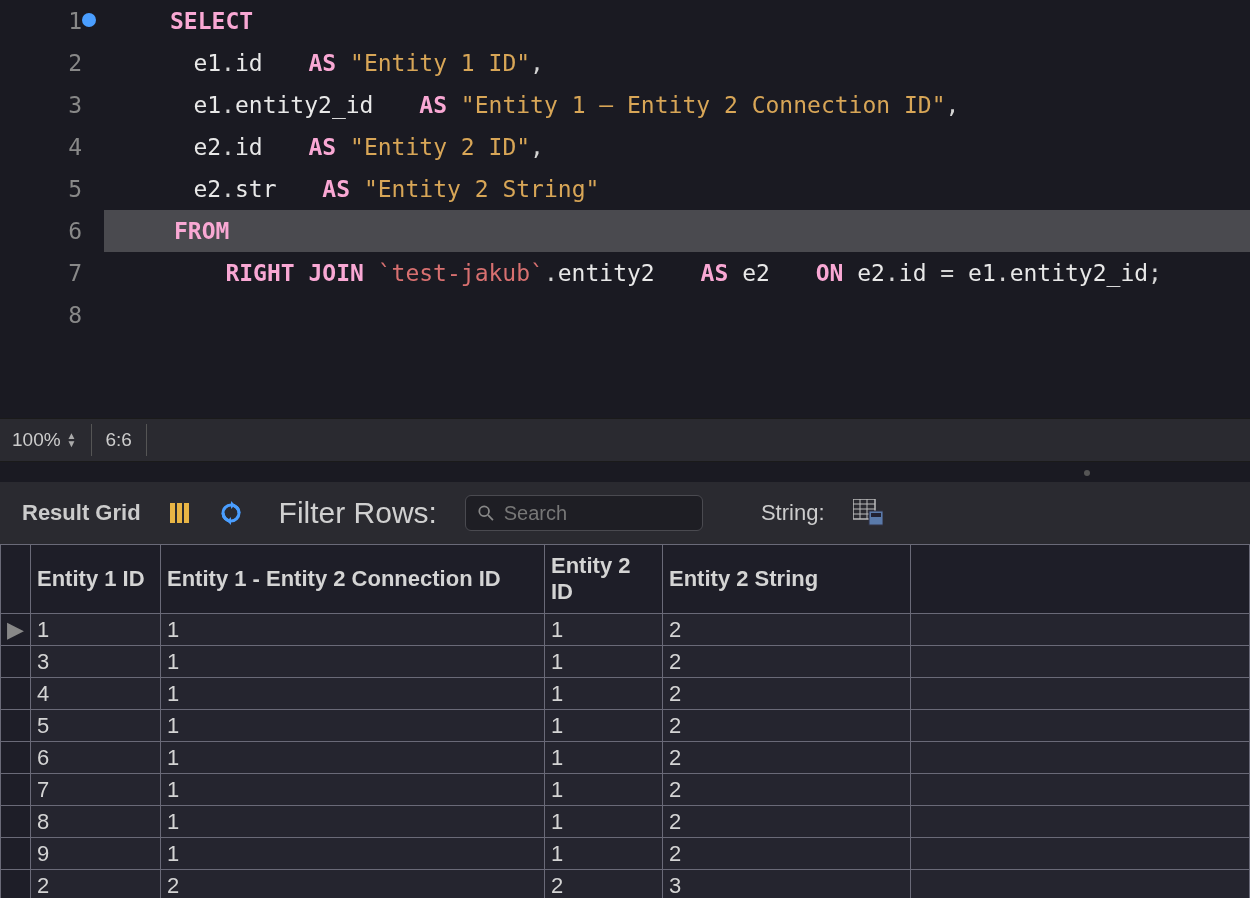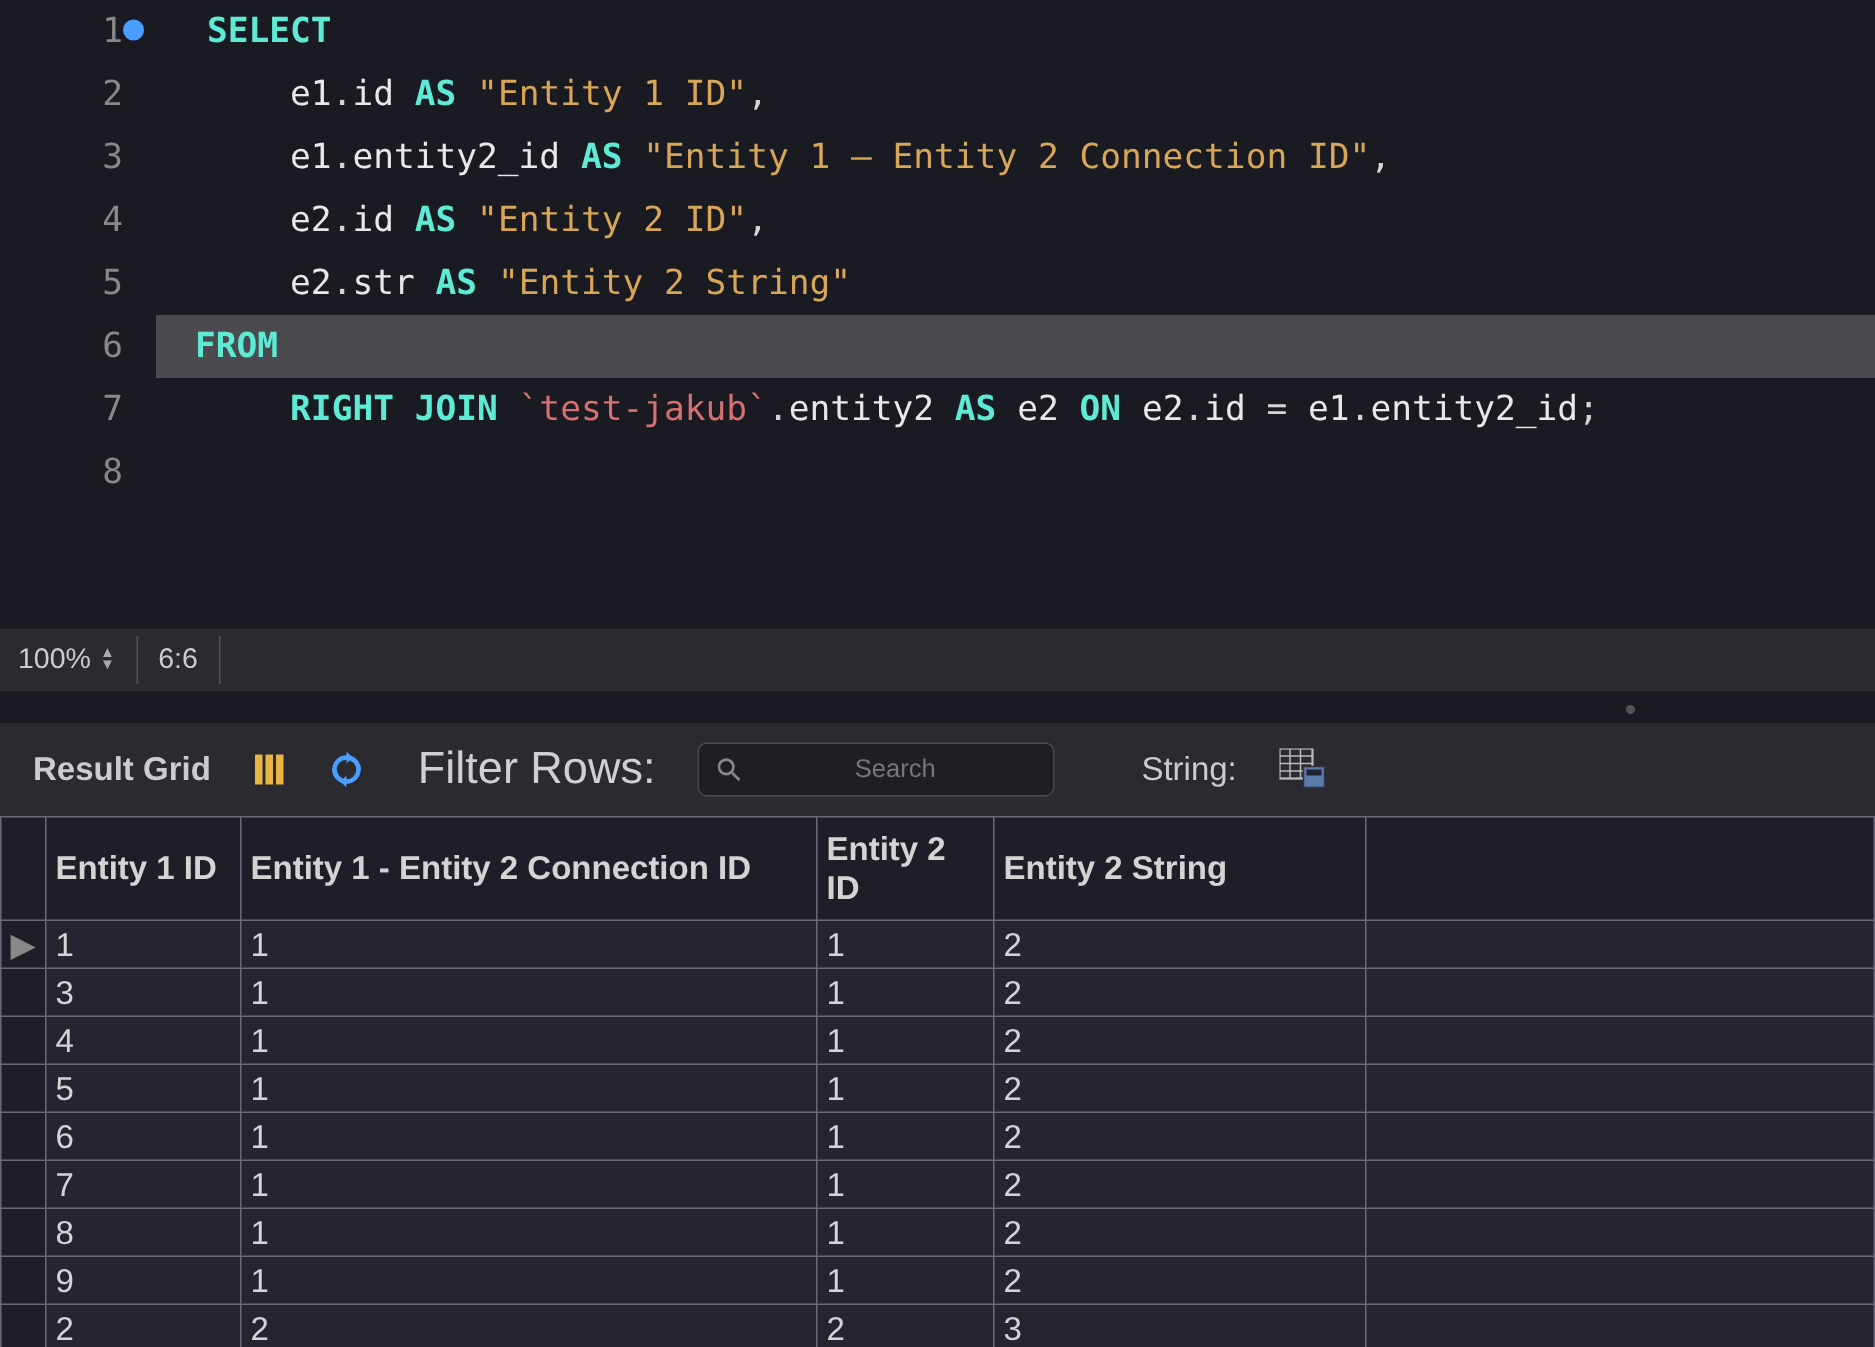--- a/index.html
+++ b/index.html
@@ -35,22 +35,22 @@
   position: absolute;
   left: 82px;
   top: 13px;
   width: 14px;
   height: 14px;
   border-radius: 50%;
   background: #4a9eff;
 }
 .code { flex: 1; position: relative; }
 .code-line { height: 42px; white-space: pre; padding-left: 38px; }
-.code-line.hl { background: #4a4a4f; margin-left: 4px; padding-left: 26px; }
-.kw { color: #5eead4; font-weight: 600; }
+.code-line.hl { background: #4a4a4f; margin-left: 4px; padding-left: 38px; }
+.kw { color: #f9a8d4; font-weight: 600; margin-left: 32px; }
 .str { color: #d8a657; }
 .bt { color: #d87070; }
 .ident { color: #e8e8e8; }
 .punct { color: #d4d4d4; }
 
 .statusbar {
   height: 44px;
   background: #2a2a30;
   border-top: 1px solid #1a1a1a;
   border-bottom: 1px solid #1a1a1a;
@@ -90,23 +90,22 @@
   height: 36px;
   padding: 0 12px;
   gap: 10px;
   width: 238px;
 }
 .search-wrap input {
   background: transparent;
   border: none;
   outline: none;
   color: #ccc;
-  font-size: 17px;
+  font-size: 20px;
   width: 100%;
-  text-align: center;
 }
 .search-wrap input::placeholder { color: #777; }
 .export-label { margin-left: 30px; }
 
 .grid {
   flex: 1;
   overflow: auto;
   background: #1a1a22;
 }
 .grid table {

